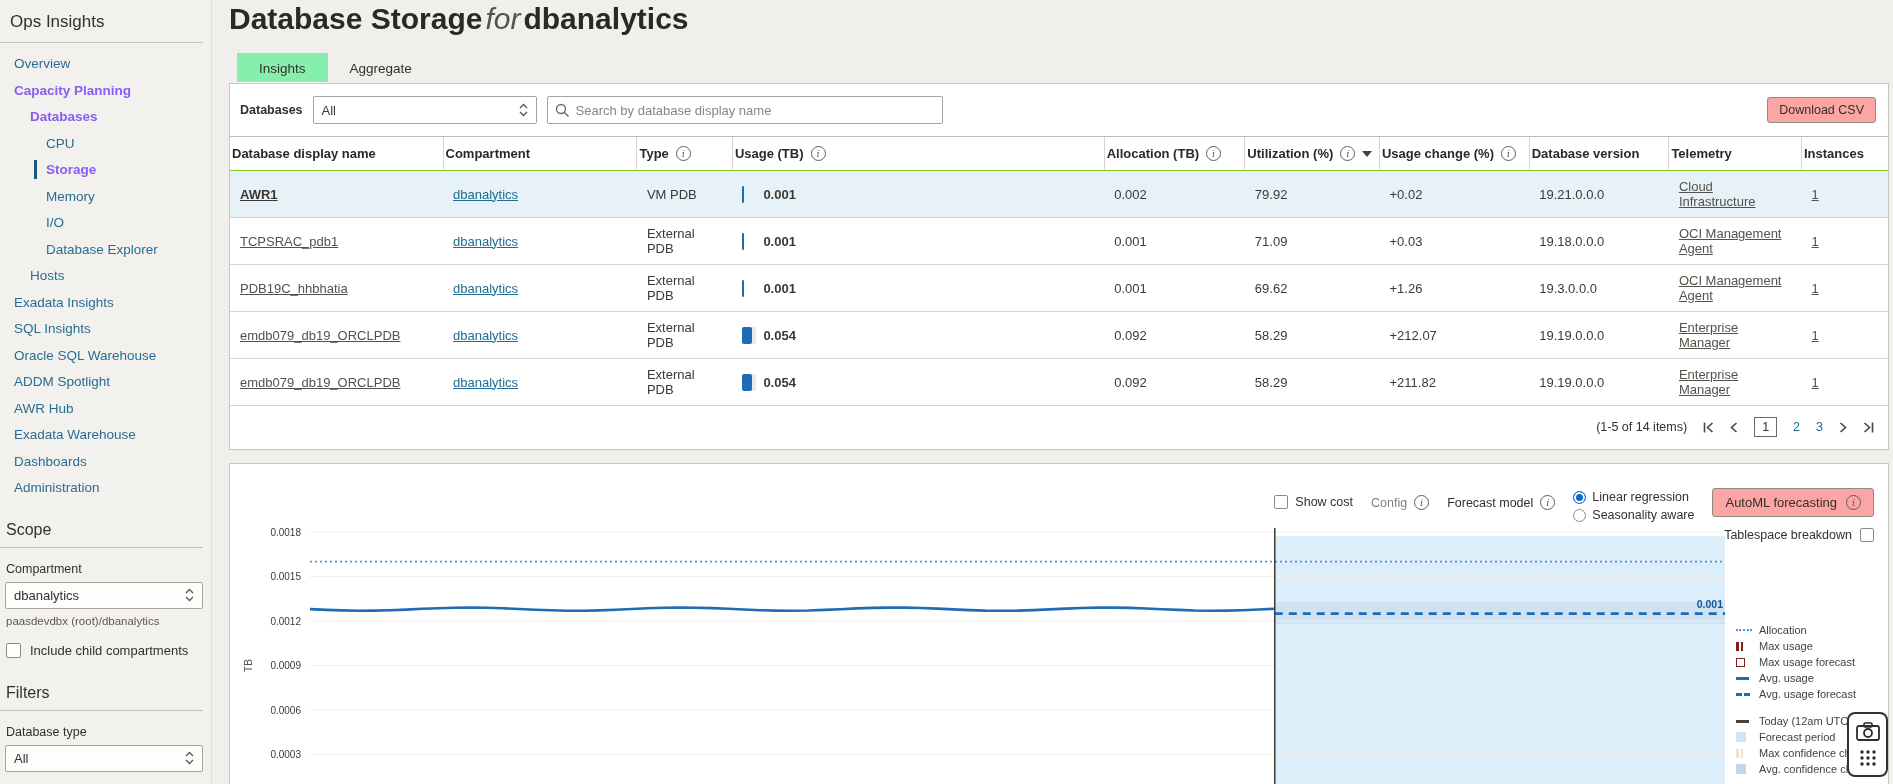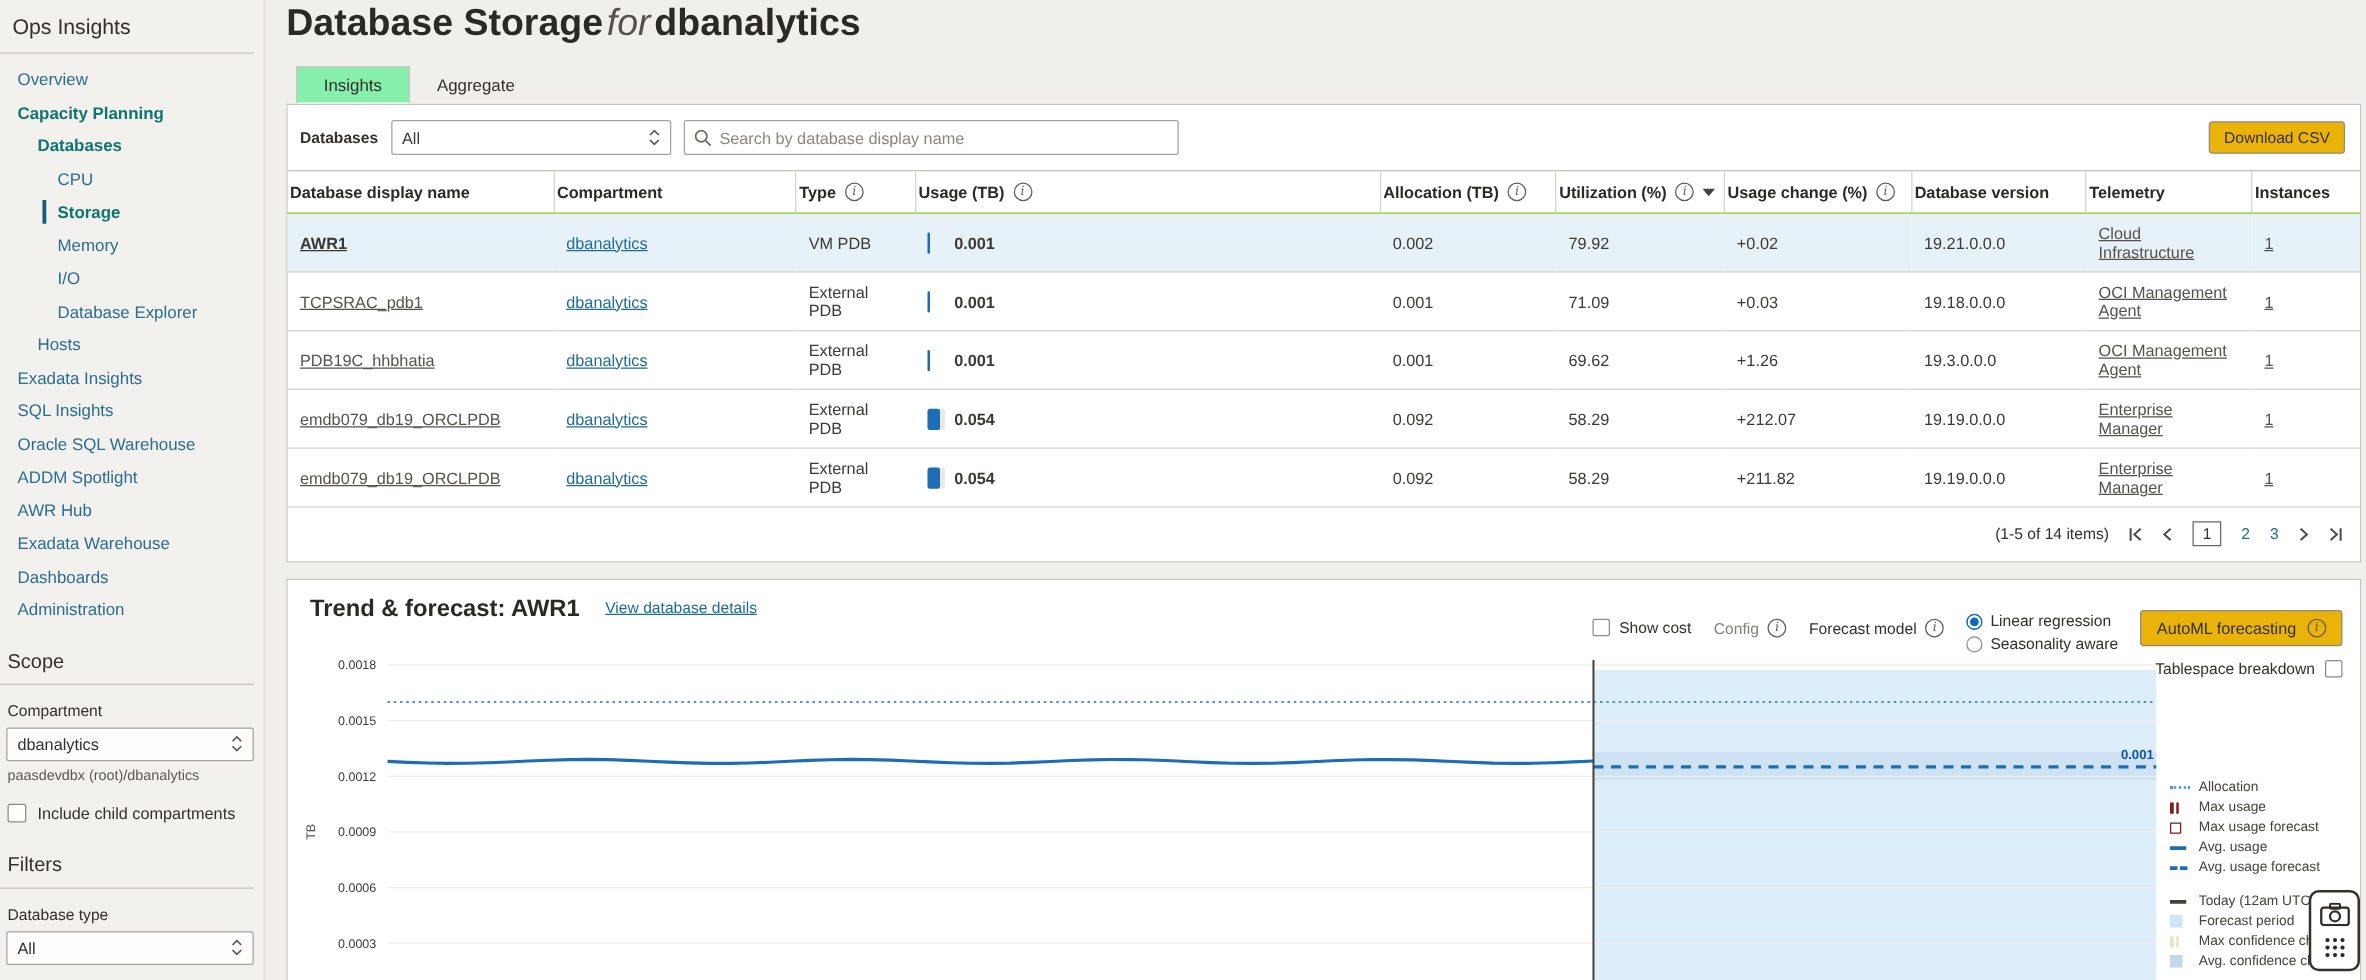--- a/index.html
+++ b/index.html
@@ -10,21 +10,21 @@
   
   #sidebar { position:absolute; left:0; top:0; width:212px; height:784px;
     background:#f3f1ed; border-right:1px solid #e0dcd6; padding:10px 8px 0 0; }
   .app-title { font-size:17px; color:#33302c; padding:2px 0 10px 10px; }
   .side-hr { border:none; border-top:1px solid #c6c2bb; margin:0 0 14px 0; }
   .nav-item { font-size:13.5px; margin-bottom:13px; line-height:13.5px; color:#2a6d90;
     cursor:pointer; position:relative; }
   .nav-item.lv0 { padding-left:14px; }
   .nav-item.lv1 { padding-left:30px; }
   .nav-item.lv2 { padding-left:46px; }
-  .nav-item.bold { font-weight:bold; color:#0f766e; }
+  .nav-item.bold { font-weight:bold; color:#8b5cf6; }
   .nav-item.selected::before { content:""; position:absolute; left:34px; top:-3px;
     width:3px; height:19px; background:#15597c; }
   .scope-title { font-size:16px; color:#33302c; margin:26px 0 8px 6px; }
   .field-label { font-size:12.5px; color:#33302c; margin:14px 0 6px 6px; }
   .select-box { margin-left:5px; width:198px; height:27px; border:1px solid #a7a39b;
     border-radius:2px; background:#fdfdfc; display:flex; align-items:center;
     padding:0 8px; font-size:13px; color:#33302c; cursor:pointer; }
   .select-box .sel-text { flex:1; }
   .helper { font-size:11.5px; color:#5c5954; margin:6px 0 0 6px; }
   .chk-row { display:flex; align-items:center; gap:9px; margin:16px 0 0 6px;
@@ -49,21 +49,21 @@
   .toolbar { display:flex; align-items:center; padding:12px 12px 12px 10px; gap:10px; }
   .toolbar .lbl { font-size:12.5px; font-weight:bold; color:#33302c; }
   .tb-select { width:224px; height:28px; border:1px solid #a7a39b; border-radius:2px;
     background:#fff; display:flex; align-items:center; padding:0 8px; font-size:13px; cursor:pointer; }
   .tb-select .sel-text { flex:1; }
   .search-wrap { position:relative; }
   .search-wrap svg { position:absolute; left:8px; top:7px; }
   #search-input { width:396px; height:28px; border:1px solid #a7a39b; border-radius:2px;
     padding:0 8px 0 28px; font-size:13px; font-family:inherit; color:#33302c; }
   #search-input::placeholder { color:#8a8680; }
-  .btn { border:1px solid #8f8b83; border-radius:3px; background:#eab308; font-size:12.5px;
+  .btn { border:1px solid #8f8b83; border-radius:3px; background:#fca5a5; font-size:12.5px;
     color:#33302c; padding:5px 11px; cursor:pointer; font-family:inherit; }
   .btn.right { margin-left:auto; }
 
   
   table { width:100%; border-collapse:collapse; table-layout:fixed; font-size:13px; }
   th { text-align:left; font-weight:bold; color:#2b2926; padding:9px 2px;
     border-top:1px solid #c2beb7; border-bottom:1px solid #84cc16; }
   th + th { border-left:1px solid #d8d4cd; }
   th .th-inner { display:flex; align-items:center; gap:7px; }
   td { padding:8px 10px; border-bottom:1px solid #d8d4cd; color:#3c3935; }
@@ -406,24 +406,20 @@
         <span class="pg-icon">
           <svg width="11" height="11" viewBox="0 0 11 11">
             <polyline points="1.5,1 6.5,5.5 1.5,10" fill="none" stroke="#4a4741" stroke-width="1.6"></polyline>
             <line x1="9.5" y1="0.5" x2="9.5" y2="10.5" stroke="#4a4741" stroke-width="1.6"></line>
           </svg>
         </span>
       </div>
   </section>
 
   <section class="panel panel-trend">
-    <div class="trend-head">
-      <div class="trend-title">Trend &amp; forecast: AWR1</div>
-      <a class="teal-link trend-link">View database details</a>
-    </div>
 
     <div class="trend-controls">
       <label class="tc-item">
         <span class="chk" style="width:14px;height:14px"></span>
         <span>Show cost</span>
       </label>
       <span class="tc-item tc-config">
         <span>Config</span>
         <span class="info-i">i</span>
       </span>

